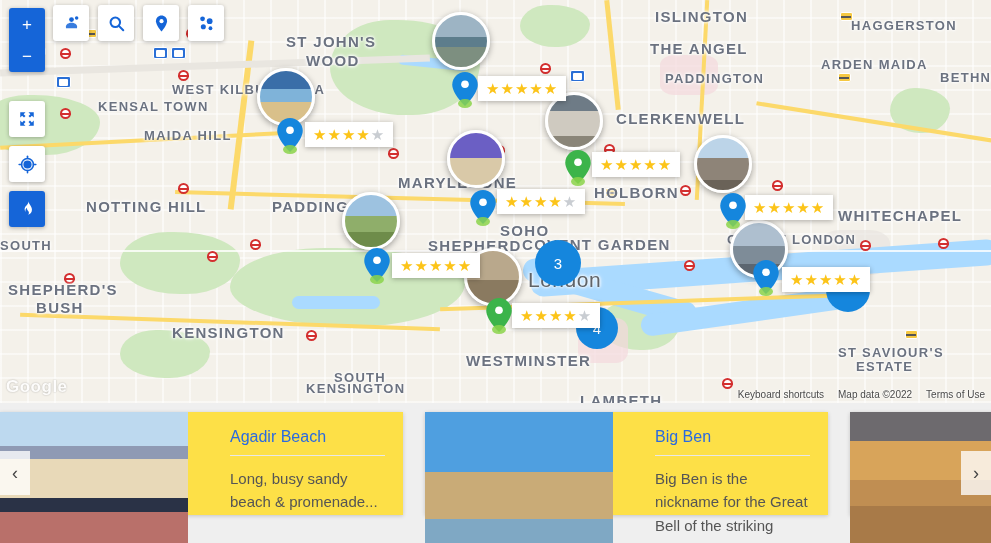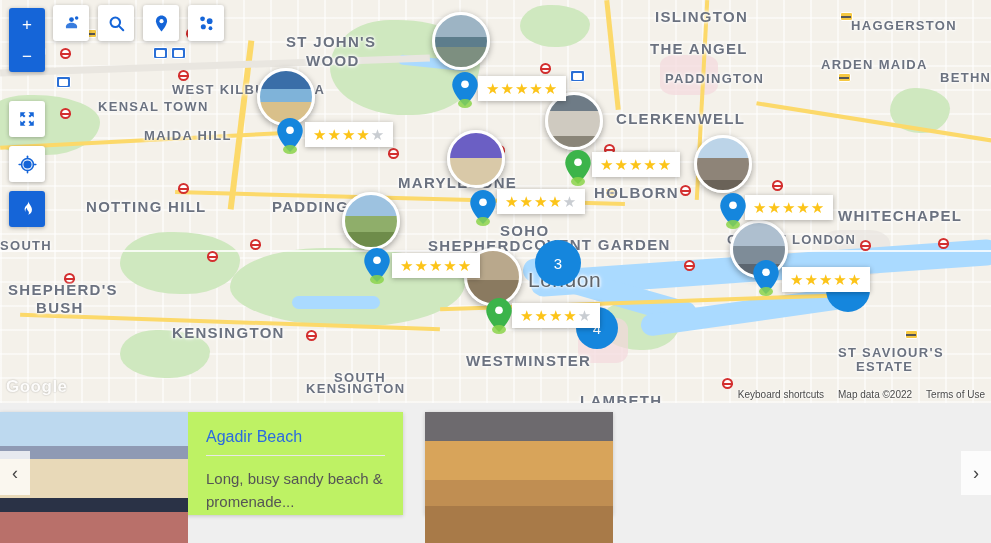--- a/index.html
+++ b/index.html
@@ -121,22 +121,22 @@
   }
   .attrib span { text-shadow:0 0 3px #fff,0 0 3px #fff; cursor:pointer; }
 
   
   .strip {
     position:absolute; left:0; top:403px; width:991px; height:140px;
     background:#efefef; overflow:hidden;
   }
   .cards { position:absolute; left:0; top:9px; display:flex; gap:22px; padding-left:8px; }
   .card {
-    width:403px; height:103px; background:#bef264; display:flex;
-    box-shadow:0 1px 4px rgba(0,0,0,.18); flex:0 0 auto;
+    width:403px; height:103px; background:#fde047; display:flex;
+    box-shadow:0 1px 4px rgba(0,0,0,.18); flex:0 0 auto;gap:24px;
   }
   .card-img { width:188px; height:131px; flex:0 0 auto; position:relative; overflow:hidden; }
   .card-body { flex:1; padding:16px 18px 10px 18px; }
   .card-title {
     color:#2a6ae0; font-size:16px; padding-bottom:9px;
     border-bottom:1px solid #e8e8e8; margin-bottom:11px;
   }
   .card-desc { color:#555; font-size:15px; line-height:1.55; }
   .nav-arrow {
     position:absolute; top:50%; transform:translateY(-50%);
@@ -377,20 +377,27 @@
 
   <div class="strip">
     <div class="cards" id="cards-container">
         <div class="card partial-left">
           <div class="card-img" style="background: linear-gradient(rgb(189, 217, 239) 0px, rgb(189, 217, 239) 26%, rgb(143, 154, 180) 26%, rgb(143, 154, 180) 36%, rgb(232, 217, 184) 36%, rgb(232, 217, 184) 66%, rgb(42, 50, 70) 66%, rgb(42, 50, 70) 76%, rgb(185, 112, 106) 76%, rgb(185, 112, 106) 100%);"></div>
           <div class="card-body">
             <div class="card-title">Agadir Beach</div>
             <div class="card-desc">Long, busy sandy beach &amp; promenade...</div>
           </div>
         </div>
+        <div class="card">
+          <div class="card-img" style="background: linear-gradient(rgb(79, 159, 224) 0px, rgb(79, 159, 224) 46%, rgb(201, 171, 119) 46%, rgb(201, 171, 119) 82%, rgb(127, 168, 196) 82%, rgb(127, 168, 196) 100%);"></div>
+          <div class="card-body">
+            <div class="card-title">Big Ben</div>
+            <div class="card-desc">Big Ben is the nickname for the Great Bell of the striking clock at the north end of the Palace of W...</div>
+          </div>
+        </div>
         <div class="card" style="width: 188px;">
           <div class="card-img" style="background: linear-gradient(rgb(109, 106, 110) 0px, rgb(109, 106, 110) 22%, rgb(216, 164, 90) 22%, rgb(216, 164, 90) 52%, rgb(192, 142, 82) 52%, rgb(192, 142, 82) 72%, rgb(168, 122, 72) 72%, rgb(168, 122, 72) 100%);"></div>
         </div>
       </div>
     <div class="nav-arrow left">‹</div>
     <div class="nav-arrow right">›</div>
   </div>
 </div>
 
 </body></html>

